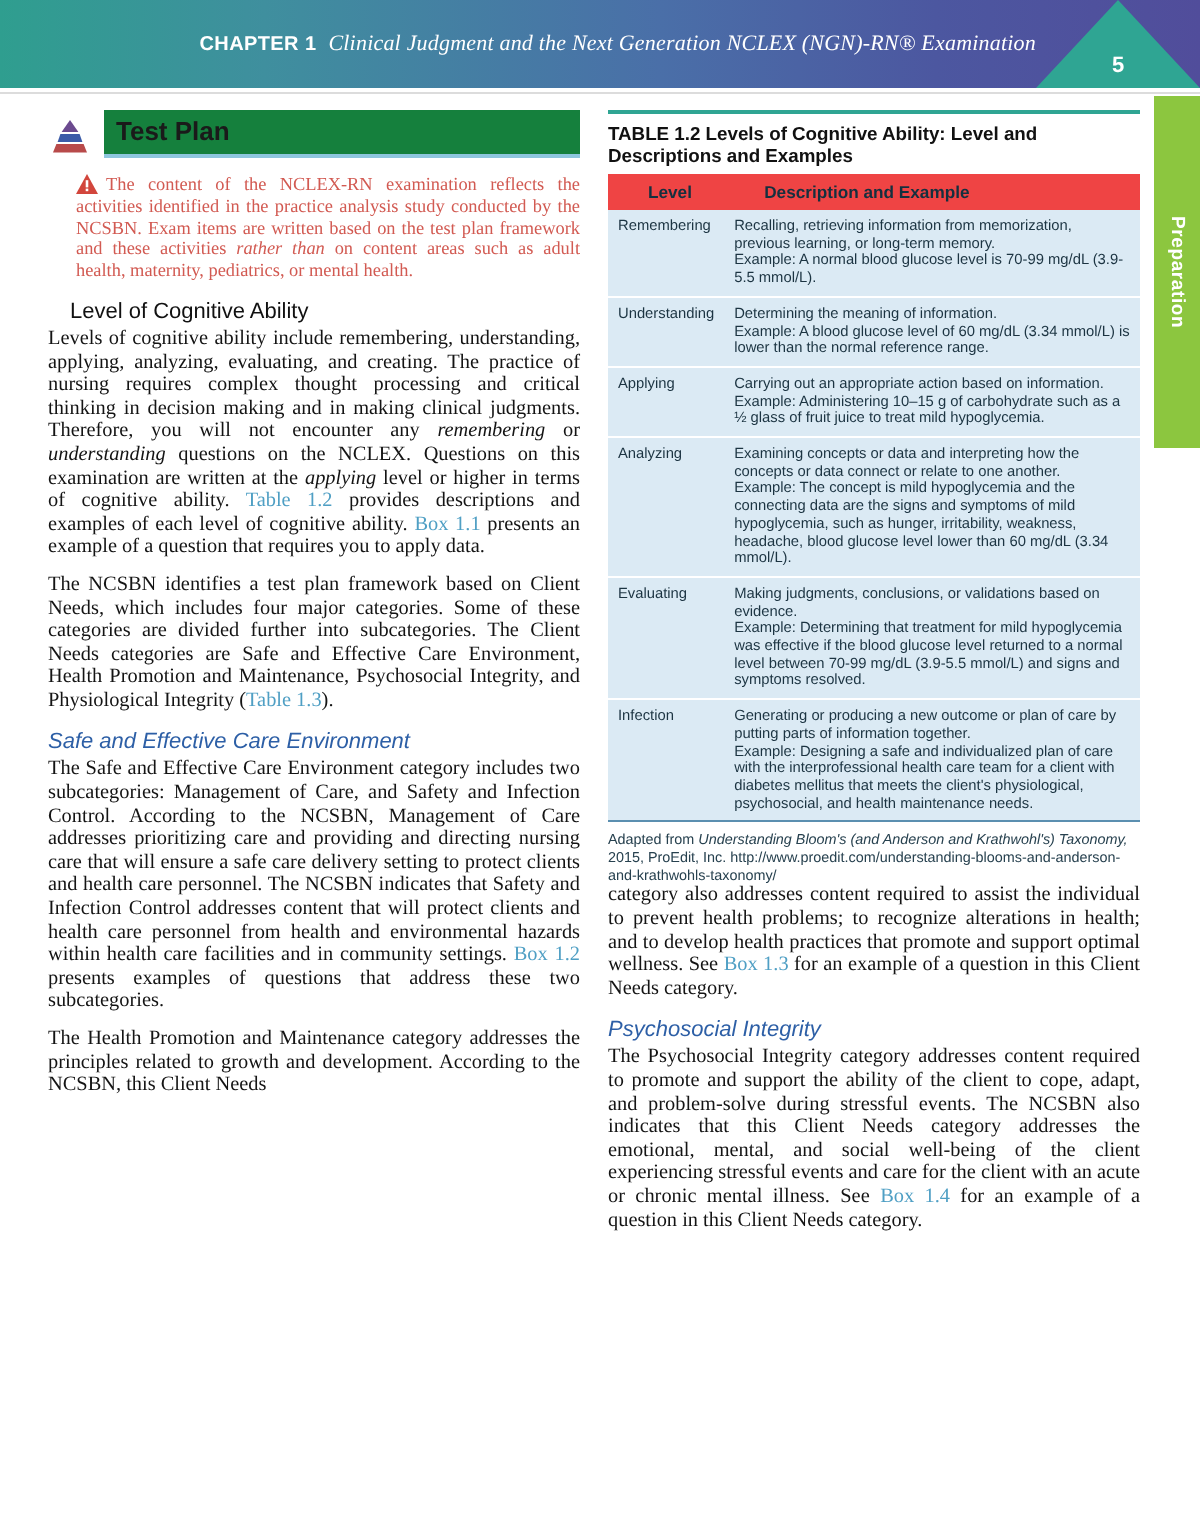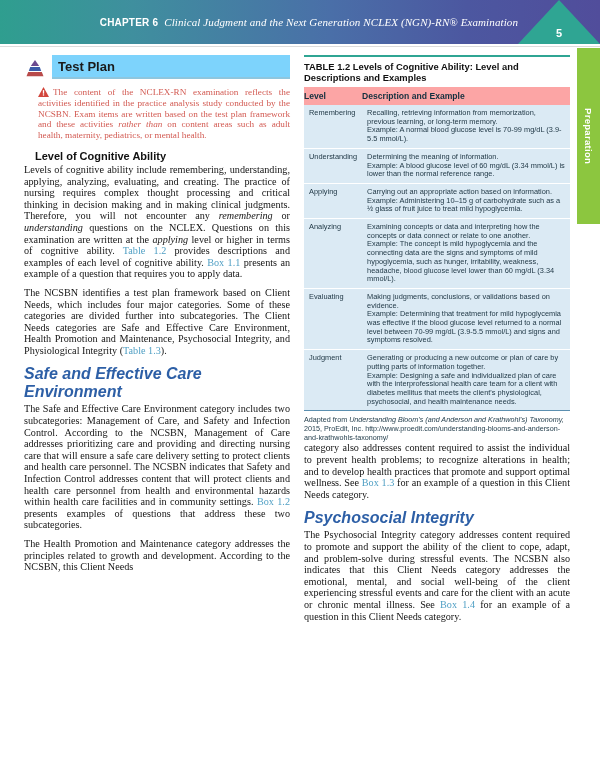--- a/index.html
+++ b/index.html
@@ -104,21 +104,21 @@
   
   .feature-head {
     display: flex;
     align-items: flex-end;
     gap: 6px;
     margin-bottom: 8px;
   }
   .tri-icon { width: 22px; height: 17px; flex: none; margin-bottom: 2px; }
   .feature-title-wrap {
     flex: 1;
-    background: #7dd3fc;
+    background: #15803d;
     border-bottom: 2px solid #8ec6de;
     padding: 2px 0 2px 6px;
   }
   .feature-title {
     font-family: "Liberation Sans", sans-serif;
     font-weight: bold;
     font-size: 13px;
     color: #1a1a1a;
   }
 
@@ -131,31 +131,31 @@
     color: #141414;
     text-indent: 0;
     hyphens: auto;
   }
   p.body.indent { text-indent: 9px; }
   .xref { color: #4f9fc4; }
   .ital { font-style: italic; text-align: right; }
 
   h3.sec {
     font-family: "Liberation Sans", sans-serif;
-    font-weight: bold;
+    font-weight: normal;
     font-size: 11px;
     color: #111111;
     margin: 9px 0 2px 0;
     padding-left: 11px;
   }
   h4.subsec {
     font-family: "Liberation Sans", sans-serif;
-    font-weight: bold;
+    font-weight: normal;
     font-style: italic;
-    font-size: 16px;
+    font-size: 11px;
     color: #2d5fa6;
     margin: 9px 0 2px 0;
   }
 
   
   .alert-note {
     display: block;
     margin: 2px 0 8px 14px;
     color: #d25a52;
     font-size: 9.2px;
@@ -179,26 +179,26 @@
     margin-bottom: 4px;
   }
   .tbl-caption .lbl { font-weight: bold; }
   .tbl-caption .txt { font-weight: bold; }
   table.t12 {
     width: 100%;
     border-collapse: collapse;
     font-family: "Liberation Sans", sans-serif;
   }
   table.t12 th {
-    background: #fca5a5;
+    background: #ef4444;
     text-align: left;
     font-size: 8.6px;
     font-weight: bold;
     color: #14303f;
-    padding: 4px 5px 4px 0;
+    padding: 4px 5px 4px 20px;
     vertical-align: bottom;
   }
   table.t12 td {
     background: #dbeaf4;
     font-size: 7.4px;
     line-height: 8.7px;
     color: #1c3442;
     padding: 4px 5px 4px 5px;
     vertical-align: top;
     border-top: 1px solid #ffffff;
@@ -216,21 +216,21 @@
   }
   .tbl-source .ital { font-style: italic; }
 
   .after-table { margin-top: 14px; }
 </style>
 </head>
 <body>
 
 <div class="page-header">
   <div class="header-text">
-    <span class="chap">CHAPTER 6</span><span class="title">Clinical Judgment and the Next Generation NCLEX (NGN)-RN® Examination</span>
+    <span class="chap">CHAPTER 1</span><span class="title">Clinical Judgment and the Next Generation NCLEX (NGN)-RN® Examination</span>
   </div>
   <div class="page-num-wedge">
     <div class="tri"></div>
     <div class="num">5</div>
   </div>
 </div>
 <div class="header-rule"></div>
 
 <div class="side-tab">
   <span>Preparation</span>
@@ -301,21 +301,21 @@
           </tr>
           <tr>
             <td class="lvl">Analyzing</td>
             <td>Examining concepts or data and interpreting how the concepts or data connect or relate to one another.<br>Example: The concept is mild hypoglycemia and the connecting data are the signs and symptoms of mild hypoglycemia, such as hunger, irritability, weakness, headache, blood glucose level lower than 60 mg/dL (3.34 mmol/L).</td>
           </tr>
           <tr>
             <td class="lvl">Evaluating</td>
             <td>Making judgments, conclusions, or validations based on evidence.<br>Example: Determining that treatment for mild hypoglycemia was effective if the blood glucose level returned to a normal level between 70-99 mg/dL (3.9-5.5 mmol/L) and signs and symptoms resolved.</td>
           </tr>
           <tr>
-            <td class="lvl">Judgment</td>
+            <td class="lvl">Infection</td>
             <td>Generating or producing a new outcome or plan of care by putting parts of information together.<br>Example: Designing a safe and individualized plan of care with the interprofessional health care team for a client with diabetes mellitus that meets the client's physiological, psychosocial, and health maintenance needs.</td>
           </tr>
         </tbody>
       </table>
       <div class="tbl-source"><span>Adapted from </span><span class="ital">Understanding Bloom's (and Anderson and Krathwohl's) Taxonomy,</span><span> 2015, ProEdit, Inc. http://www.proedit.com/understanding-blooms-and-anderson-and-krathwohls-taxonomy/</span></div>
     </div>
 
     <p class="body after-table"><span>category also addresses content required to assist the individual to prevent health problems; to recognize alterations in health; and to develop health practices that promote and support optimal wellness. See </span><span class="xref">Box 1.3</span><span> for an example of a question in this Client Needs category.</span></p>
 
     <h4 class="subsec">Psychosocial Integrity</h4>

